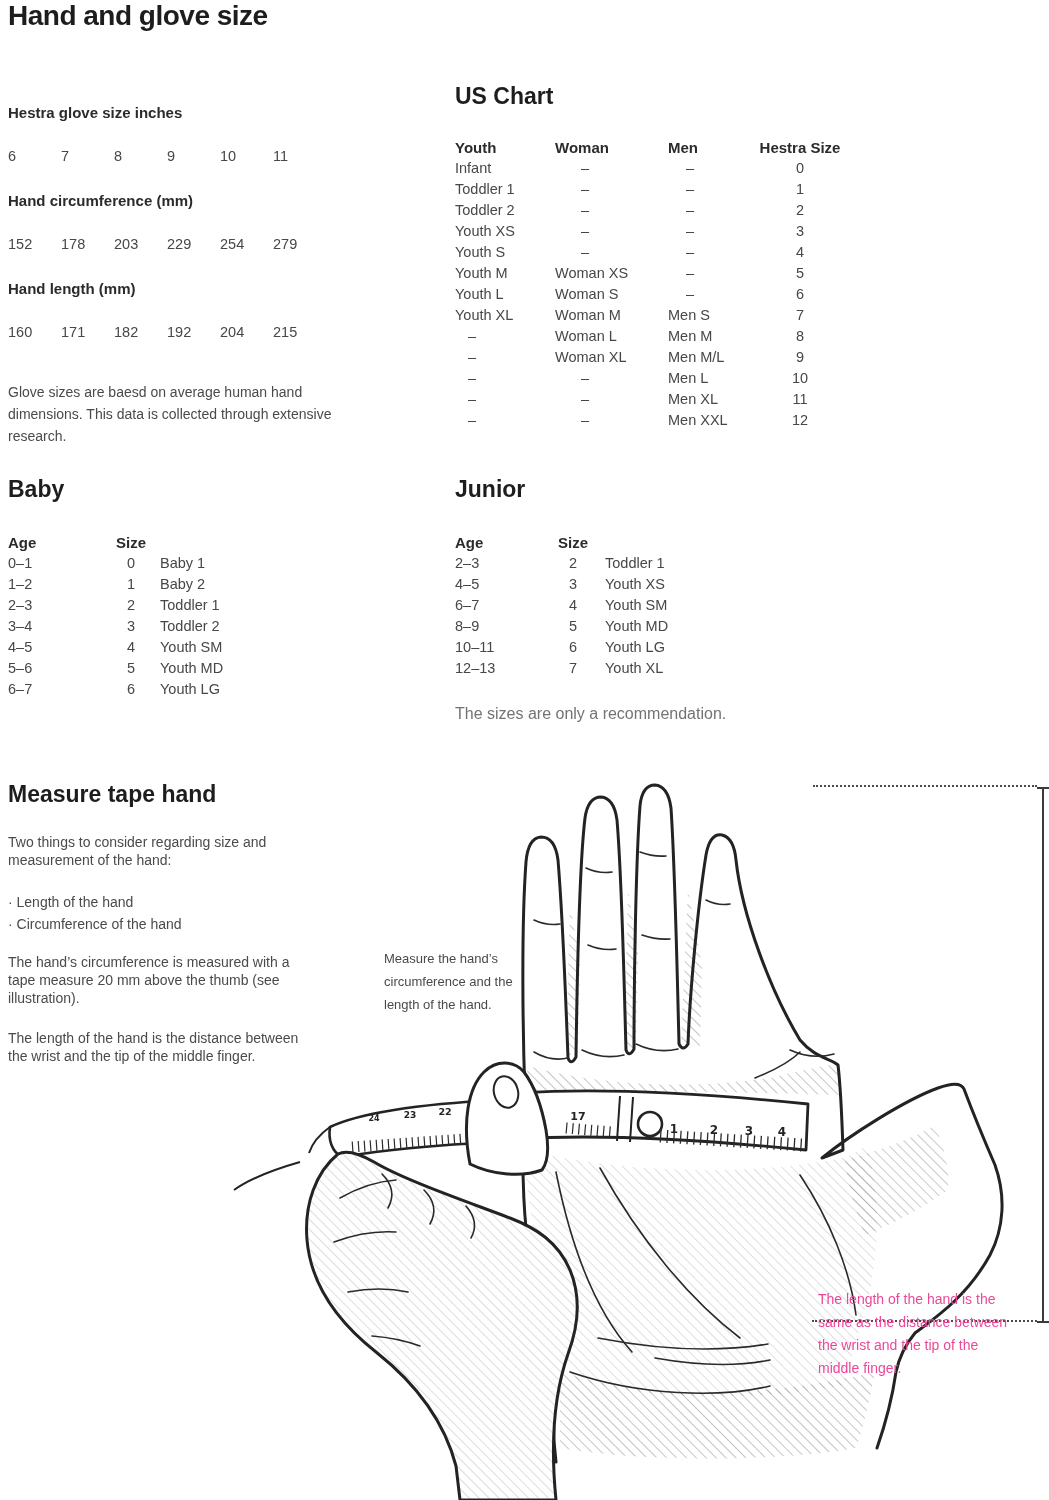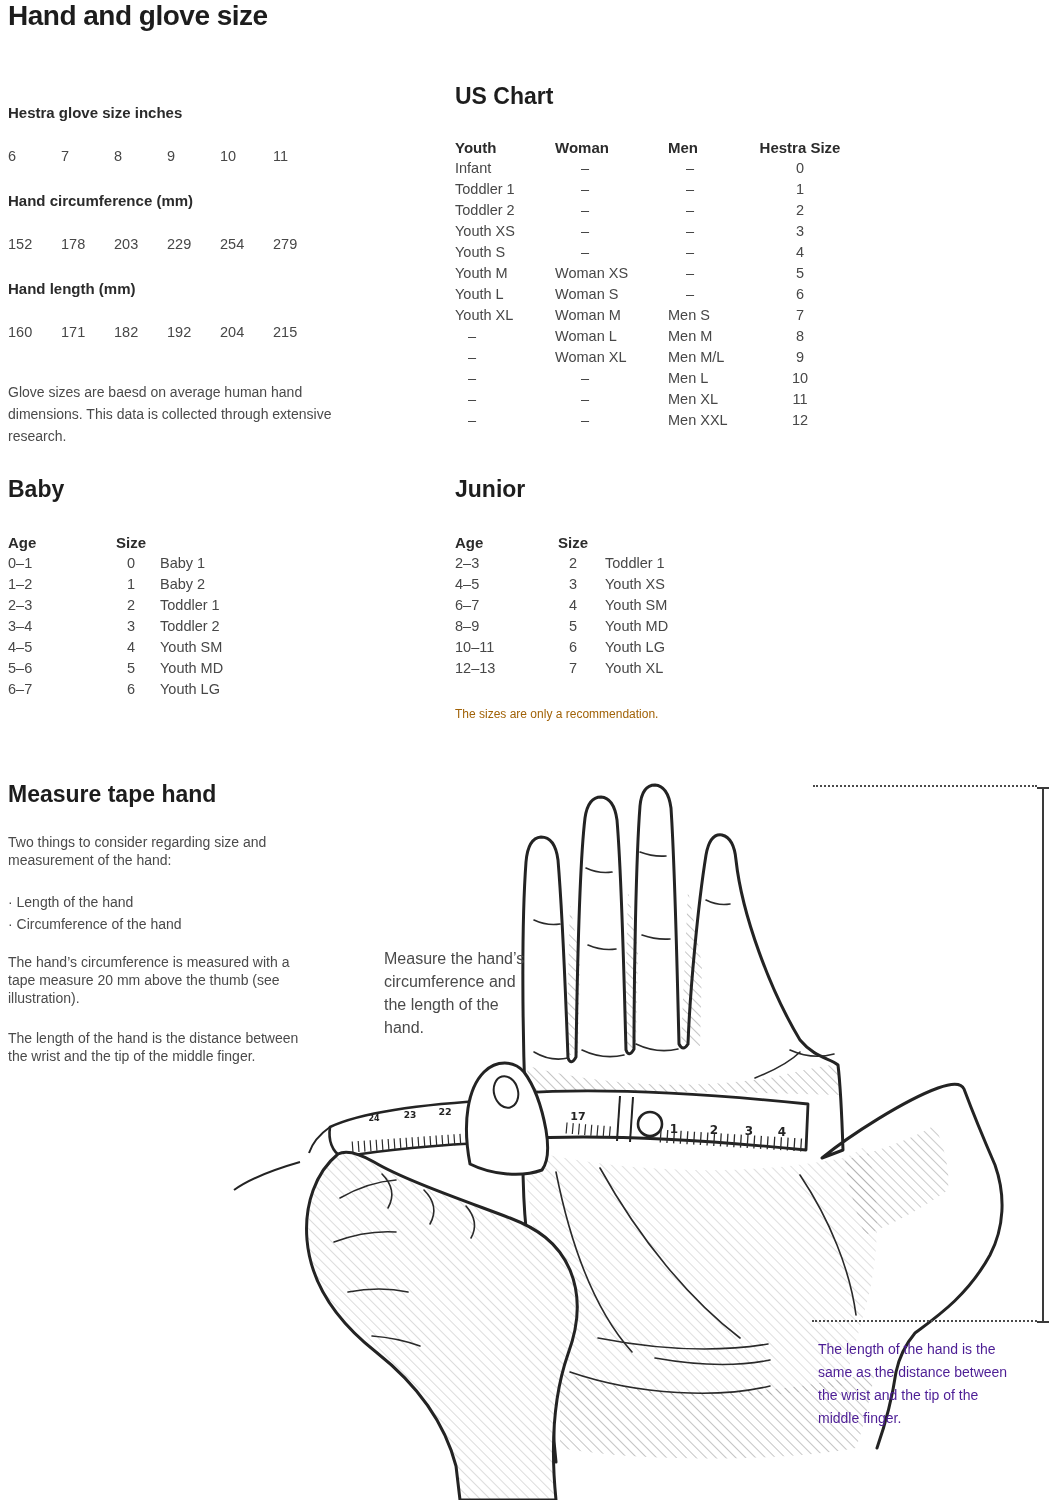--- a/index.html
+++ b/index.html
@@ -54,35 +54,35 @@
   .sec-junior { position: absolute; left: 455px; top: 476px; width: 420px; }
   .sec-measure{ position: absolute; left: 8px;   top: 781px; width: 320px; }
 
   .sec-left .vrow   { margin-top: 27px; }
   .sec-left .label  { margin-top: 28px; }
   .sec-left .label:first-child { margin-top: 16px; }
   .sec-left .note   { margin-top: 41px; }
 
   .sec-us .table, .sec-baby .table, .sec-junior .table { margin-top: 27px; }
   .sec-baby .table, .sec-junior .table { margin-top: 29px; }
-  .junior-note { margin-top: 24px; font-size: 12px; line-height: 22px; color:#a16207; }
+  .junior-note { margin-top: 24px; font-size: 16px; line-height: 22px; color:#737373; }
 
   .sec-measure p { font-size: 14px; line-height: 18px; width: 300px; }
   .m-intro { margin-top: 25px; }
   .m-bullets { margin-top: 22px; font-size: 14px; line-height: 22px; }
   .m-p1 { margin-top: 18px; }
   .m-p2 { margin-top: 22px; }
 
   .caption-measure {
     position: absolute; left: 384px; top: 947px; width: 152px;
-    font-size: 16px; line-height: 23px; color: #4a4a4a;
+    font-size: 13px; line-height: 23px; color: #4a4a4a;
   }
   .caption-length {
-    position: absolute; left: 818px; top: 1338px; width: 202px;
-    font-size: 14px; line-height: 23px; color: #4c1d95;
+    position: absolute; left: 818px; top: 1288px; width: 202px;
+    font-size: 14px; line-height: 23px; color: #ec4899;
   }
 
   .illu-svg { position: absolute; left: 220px; top: 772px; width: 829px; height: 728px; }
 
   .dotted-top    { position: absolute; left: 813px; top: 785px;  width: 224px; border-top: 2px dotted #4a4a4a; }
   .dotted-bottom { position: absolute; left: 812px; top: 1320px; width: 225px; border-top: 2px dotted #4a4a4a; }
   .measure-vline {
     position: absolute; left: 1042px; top: 787px; height: 536px;
     border-left: 2px solid #3a3a3a;
   }

